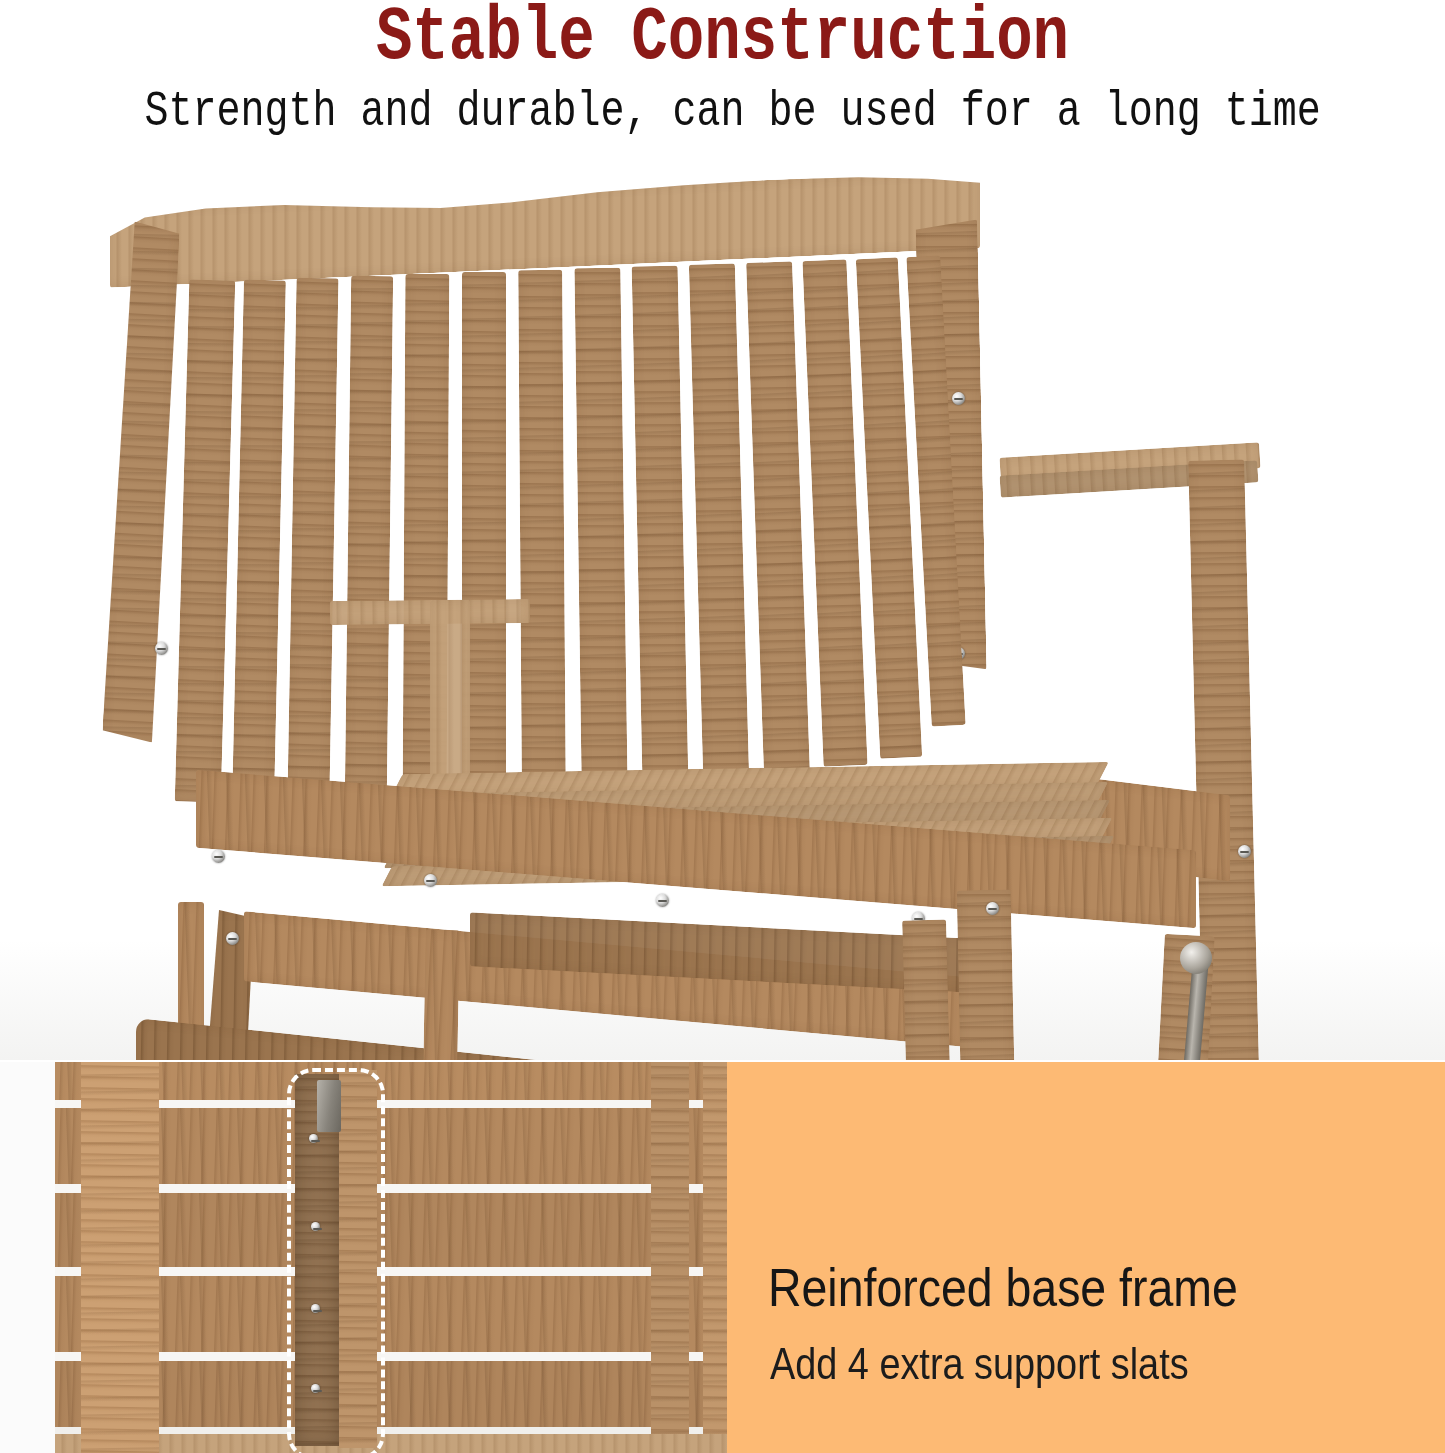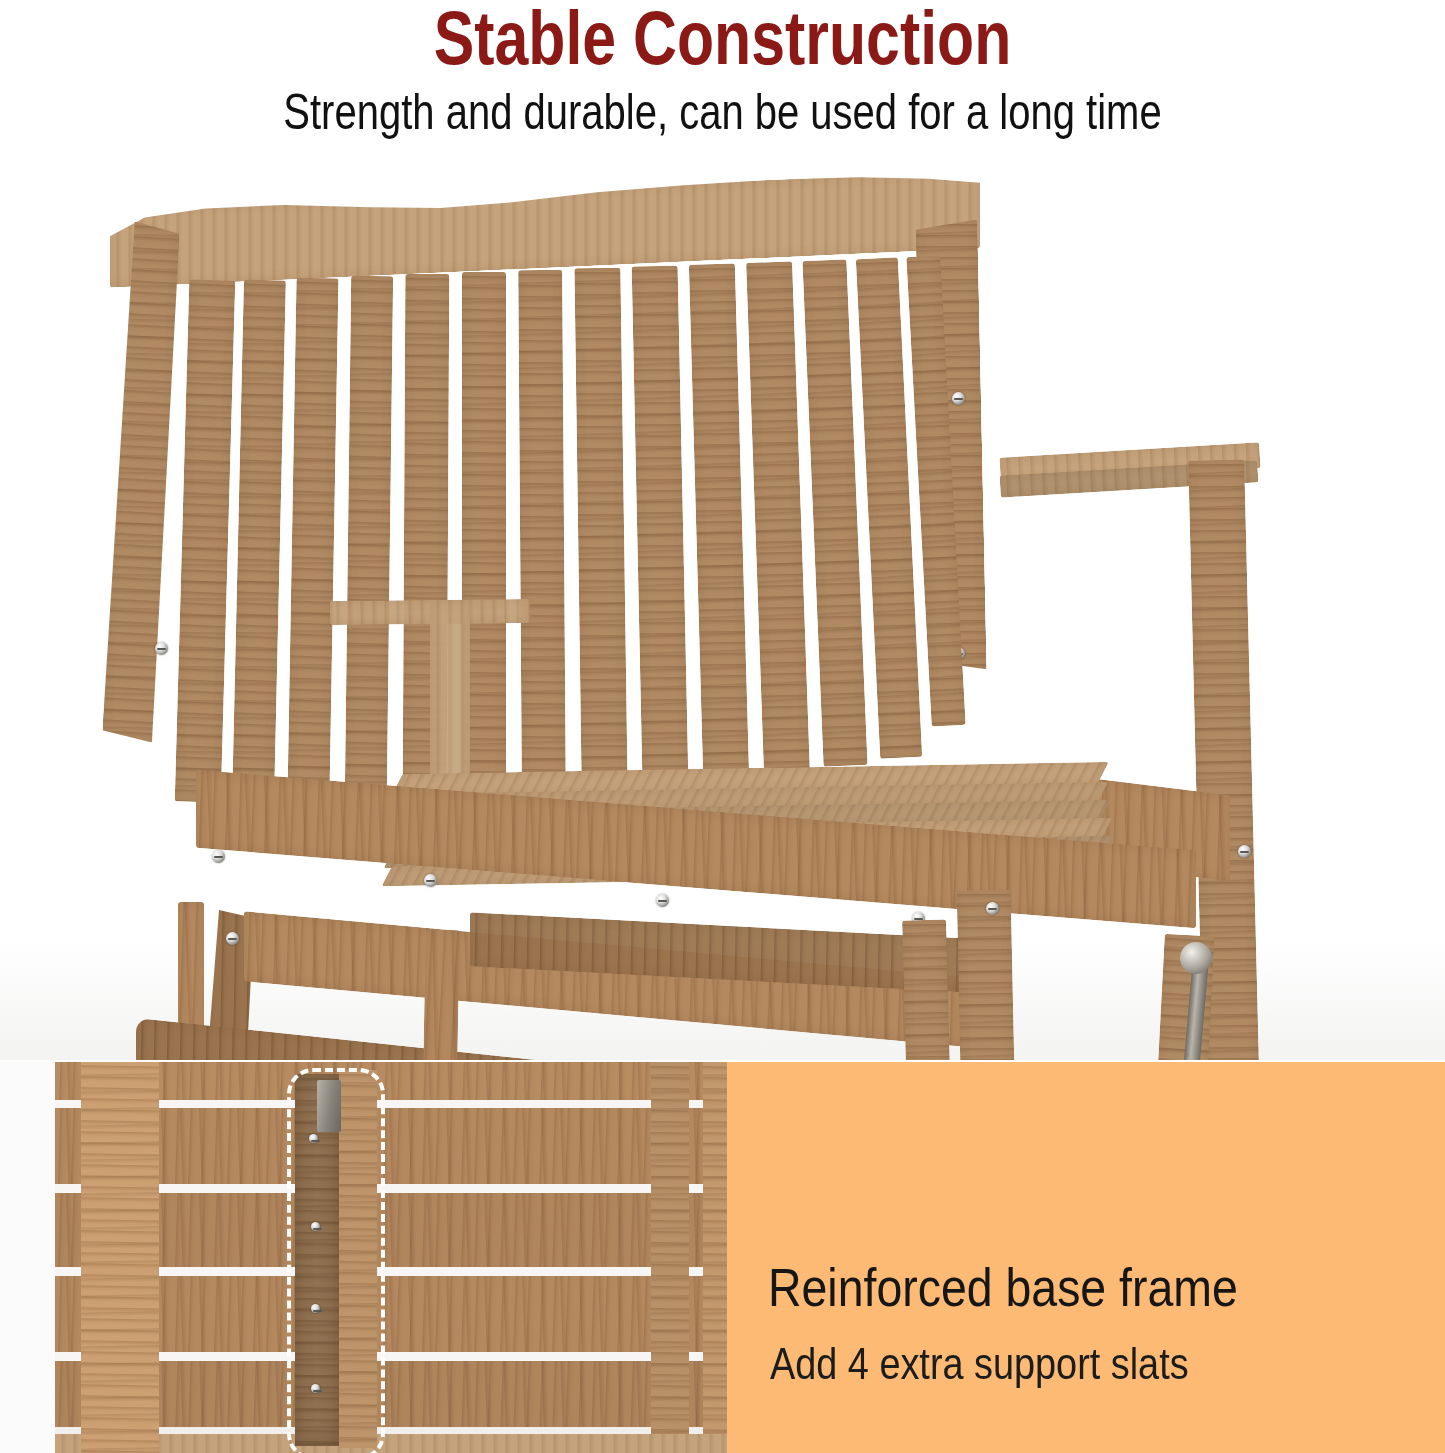--- a/index.html
+++ b/index.html
@@ -3,21 +3,21 @@
 <meta charset="utf-8">
 <style>
   html,body{margin:0;padding:0;background:#fff;}
   body{
     font-family:"Liberation Sans","DejaVu Sans",sans-serif;
     width:1445px;height:1453px;overflow:hidden;position:relative;
   }
   .page{position:relative;width:1445px;height:1453px;background:#ffffff;overflow:hidden;}
 
   
-  .header{position:absolute;left:0;top:0;width:1445px;height:160px;background:#fff;}
+  .header{position:absolute;left:0;top:0;width:1445px;height:160px;background:#fff;font-family:Liberation Mono, monospace;}
   .headline{
     position:absolute;left:0;top:-2px;width:1445px;text-align:center;
     font-size:76px;line-height:80px;font-weight:700;color:#8B1A17;
     transform:scaleX(.80);transform-origin:50% 50%;letter-spacing:0px;white-space:nowrap;
   }
   .subhead{
     position:absolute;left:0;top:84px;width:1445px;text-align:center;
     font-size:50px;line-height:56px;font-weight:400;color:#111;
     transform:scaleX(.80);transform-origin:50% 50%;white-space:nowrap;
   }

